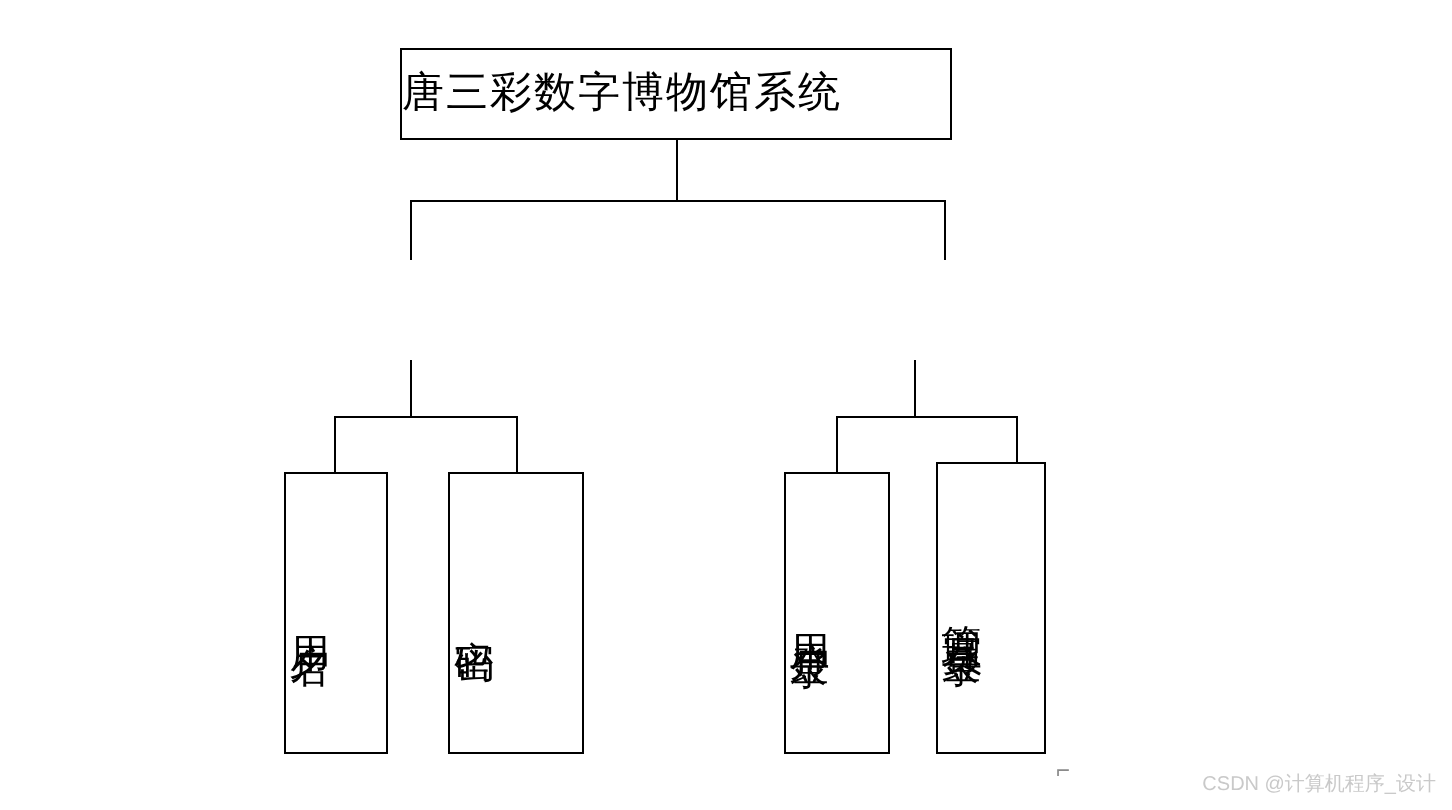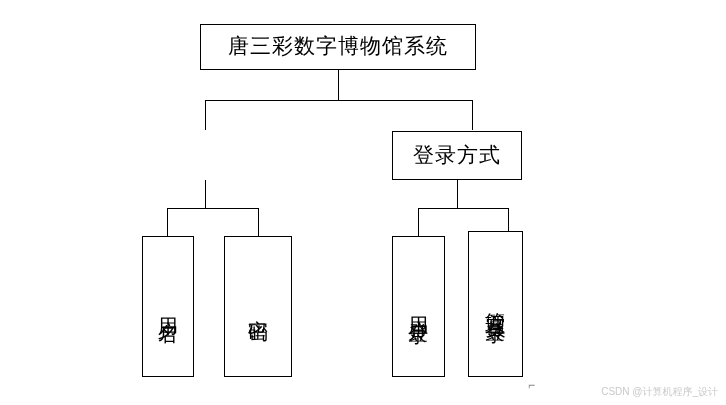--- a/index.html
+++ b/index.html
@@ -18,21 +18,21 @@
     width: 726px;
     height: 405px;
   }
   .node {
     position: absolute;
     box-sizing: border-box;
     border: 1px solid #000000;
     background: #ffffff;
     display: flex;
     align-items: center;
-    justify-content: center;
+    justify-content: flex-start;
     text-align: center;
     color: #000000;
   }
   .node-label {
     display: block;
     line-height: 1.12;
     letter-spacing: 1px;
   }
   
   .horiz .node-label {
@@ -92,23 +92,20 @@
   <div class="line v" style="left:457px; top:180px; height:28px;"></div>
   <div class="line h" style="left:418px; top:208px; width:90px;"></div>
   <div class="line v" style="left:418px; top:208px; height:28px;"></div>
   <div class="line v" style="left:508px; top:208px; height:28px;"></div>
 
   <div class="node horiz" style="left:200px; top:24px; width:276px; height:46px;">
     <span class="node-label">唐三彩数字博物馆系统</span>
   </div>
 
 
-  <div class="node horiz" style="left:392px; top:131px; width:130px; height:49px;">
-    <span class="node-label">登录方式</span>
-  </div>
 
   <div class="node vert" style="left:142px; top:236px; width:52px; height:141px;">
     <span class="node-label">用户名</span>
   </div>
 
   <div class="node vert" style="left:224px; top:236px; width:68px; height:141px;">
     <span class="node-label">密码</span>
   </div>
 
   <div class="node vert" style="left:392px; top:236px; width:53px; height:141px;">

